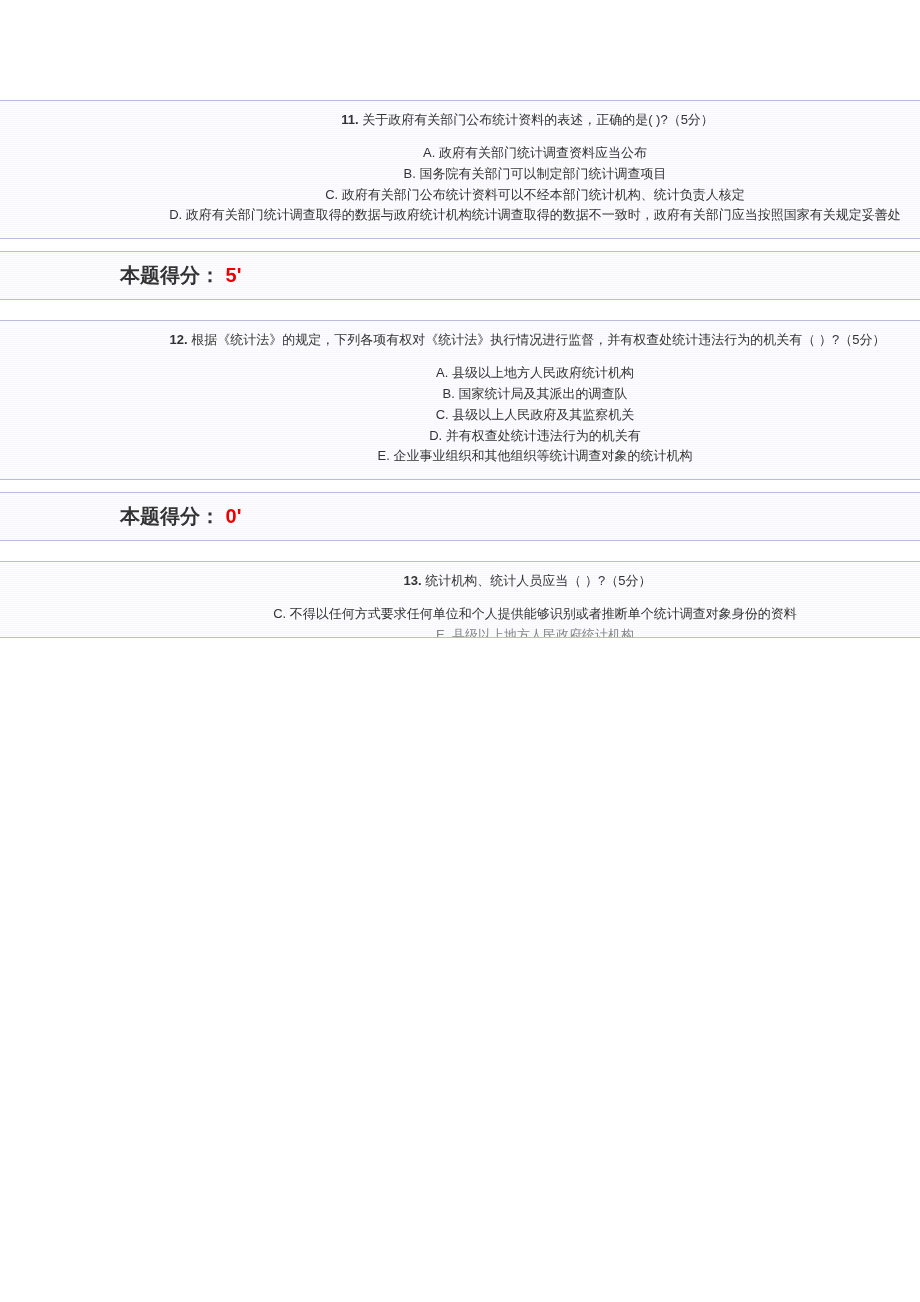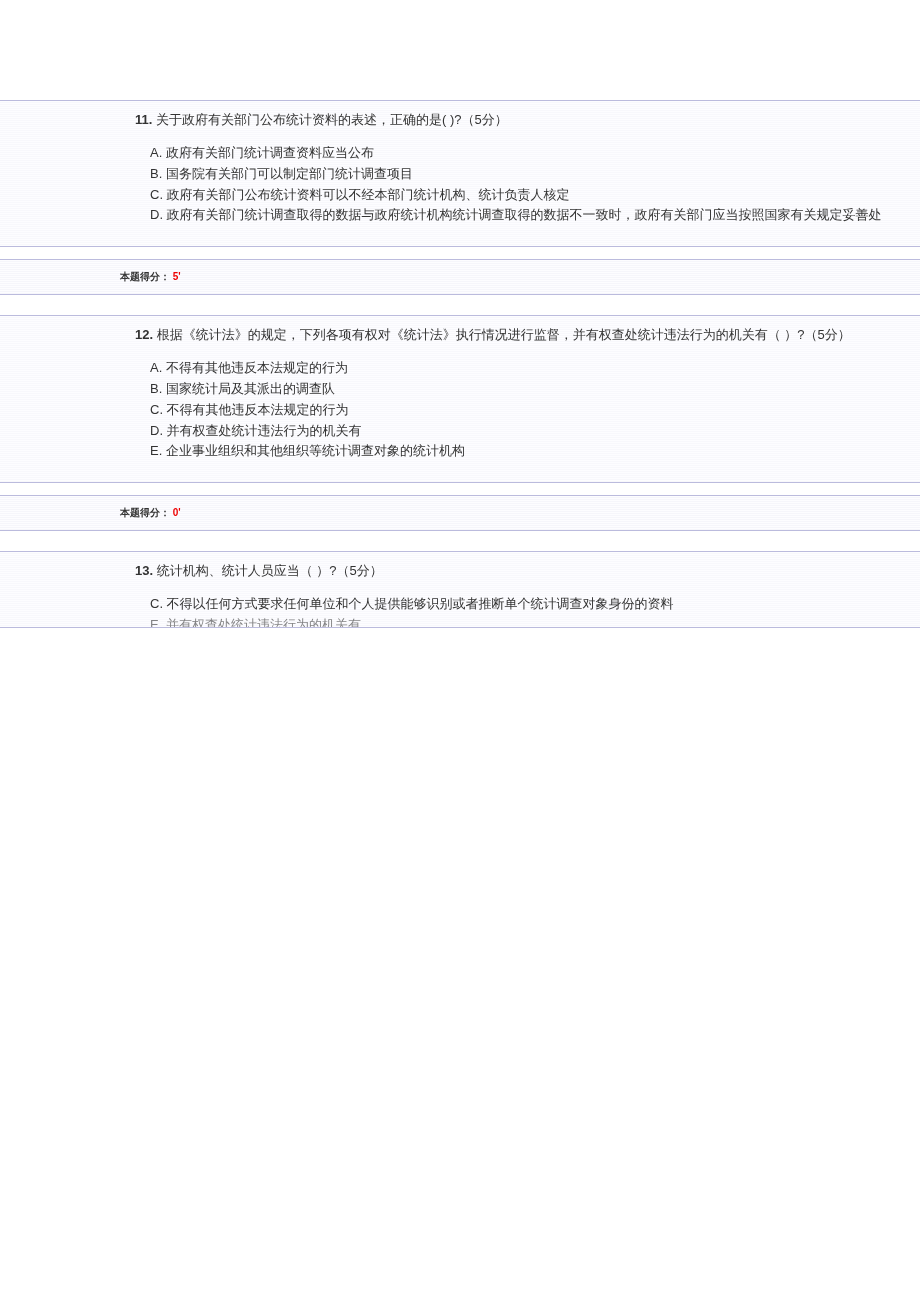--- a/index.html
+++ b/index.html
@@ -16,22 +16,23 @@
   .question-block {
     border-top: 1px solid #bbd;
     border-bottom: 1px solid #bbd;
     background: repeating-linear-gradient(
       to bottom,
       #fdfdff 0px,
       #fdfdff 1px,
       #f8f8fc 1px,
       #f8f8fc 2px
     );
-    padding: 8px 0 20px 0;
+    padding: 8px 0 12px 0;
     margin-bottom: 2px;
+    text-align: center;
   }
   .question-text {
     padding: 2px 0 8px 135px;
     font-size: 13px;
   }
   .question-text .qnum { font-weight: bold; }
   .options {
     padding-left: 150px;
     padding-top: 6px;
     line-height: 1.6;
@@ -44,21 +45,21 @@
     border-bottom: 1px solid #bbd;
     background: repeating-linear-gradient(
       to bottom,
       #fdfdff 0px,
       #fdfdff 1px,
       #f6f6fb 1px,
       #f6f6fb 2px
     );
     padding: 10px 0 10px 120px;
     margin: 12px 0 20px 0;
-    font-size: 10px;
+    font-size: 20px;
     font-weight: bold;
   }
   .score-bar .score-val { color: #e00; }
   .cutoff {
     border-top: 1px solid #bbd;
     height: 1px;
     background: #bbd;
     margin-top: -2px;
   }
 </style>
@@ -84,38 +85,38 @@
     <span>本题得分：</span>
     <span class="score-val">5'</span>
   </div>
 
   <div class="question-block">
     <div class="question-text">
       <span class="qnum">12.</span>
       <span>根据《统计法》的规定，下列各项有权对《统计法》执行情况进行监督，并有权查处统计违法行为的机关有（ ）?（5分）</span>
     </div>
     <div class="options">
-      <div>A. 不得有其他违反本法规定的行为</div>
+      <div>A. 县级以上地方人民政府统计机构</div>
       <div>B. 国家统计局及其派出的调查队</div>
-      <div>C. 不得有其他违反本法规定的行为</div>
+      <div>C. 县级以上人民政府及其监察机关</div>
       <div>D. 并有权查处统计违法行为的机关有</div>
       <div>E. 企业事业组织和其他组织等统计调查对象的统计机构</div>
     </div>
   </div>
 
   <div class="score-bar">
     <span>本题得分：</span>
     <span class="score-val">0'</span>
   </div>
 
   <div class="question-block" style="border-bottom:none; padding-bottom:0;margin-top:15px;">
     <div class="question-text">
       <span class="qnum">13.</span>
       <span>统计机构、统计人员应当（ ）?（5分）</span>
     </div>
     <div class="options">
       <div>C. 不得以任何方式要求任何单位和个人提供能够识别或者推断单个统计调查对象身份的资料</div>
-      <div style="overflow:hidden; height:12px; opacity:0.6;">E. 并有权查处统计违法行为的机关有</div>
+      <div style="overflow:hidden; height:12px; opacity:0.6;">E. 县级以上地方人民政府统计机构</div>
     </div>
   </div>
   <div class="cutoff"></div>
 
 </div>
 
 </body></html>

